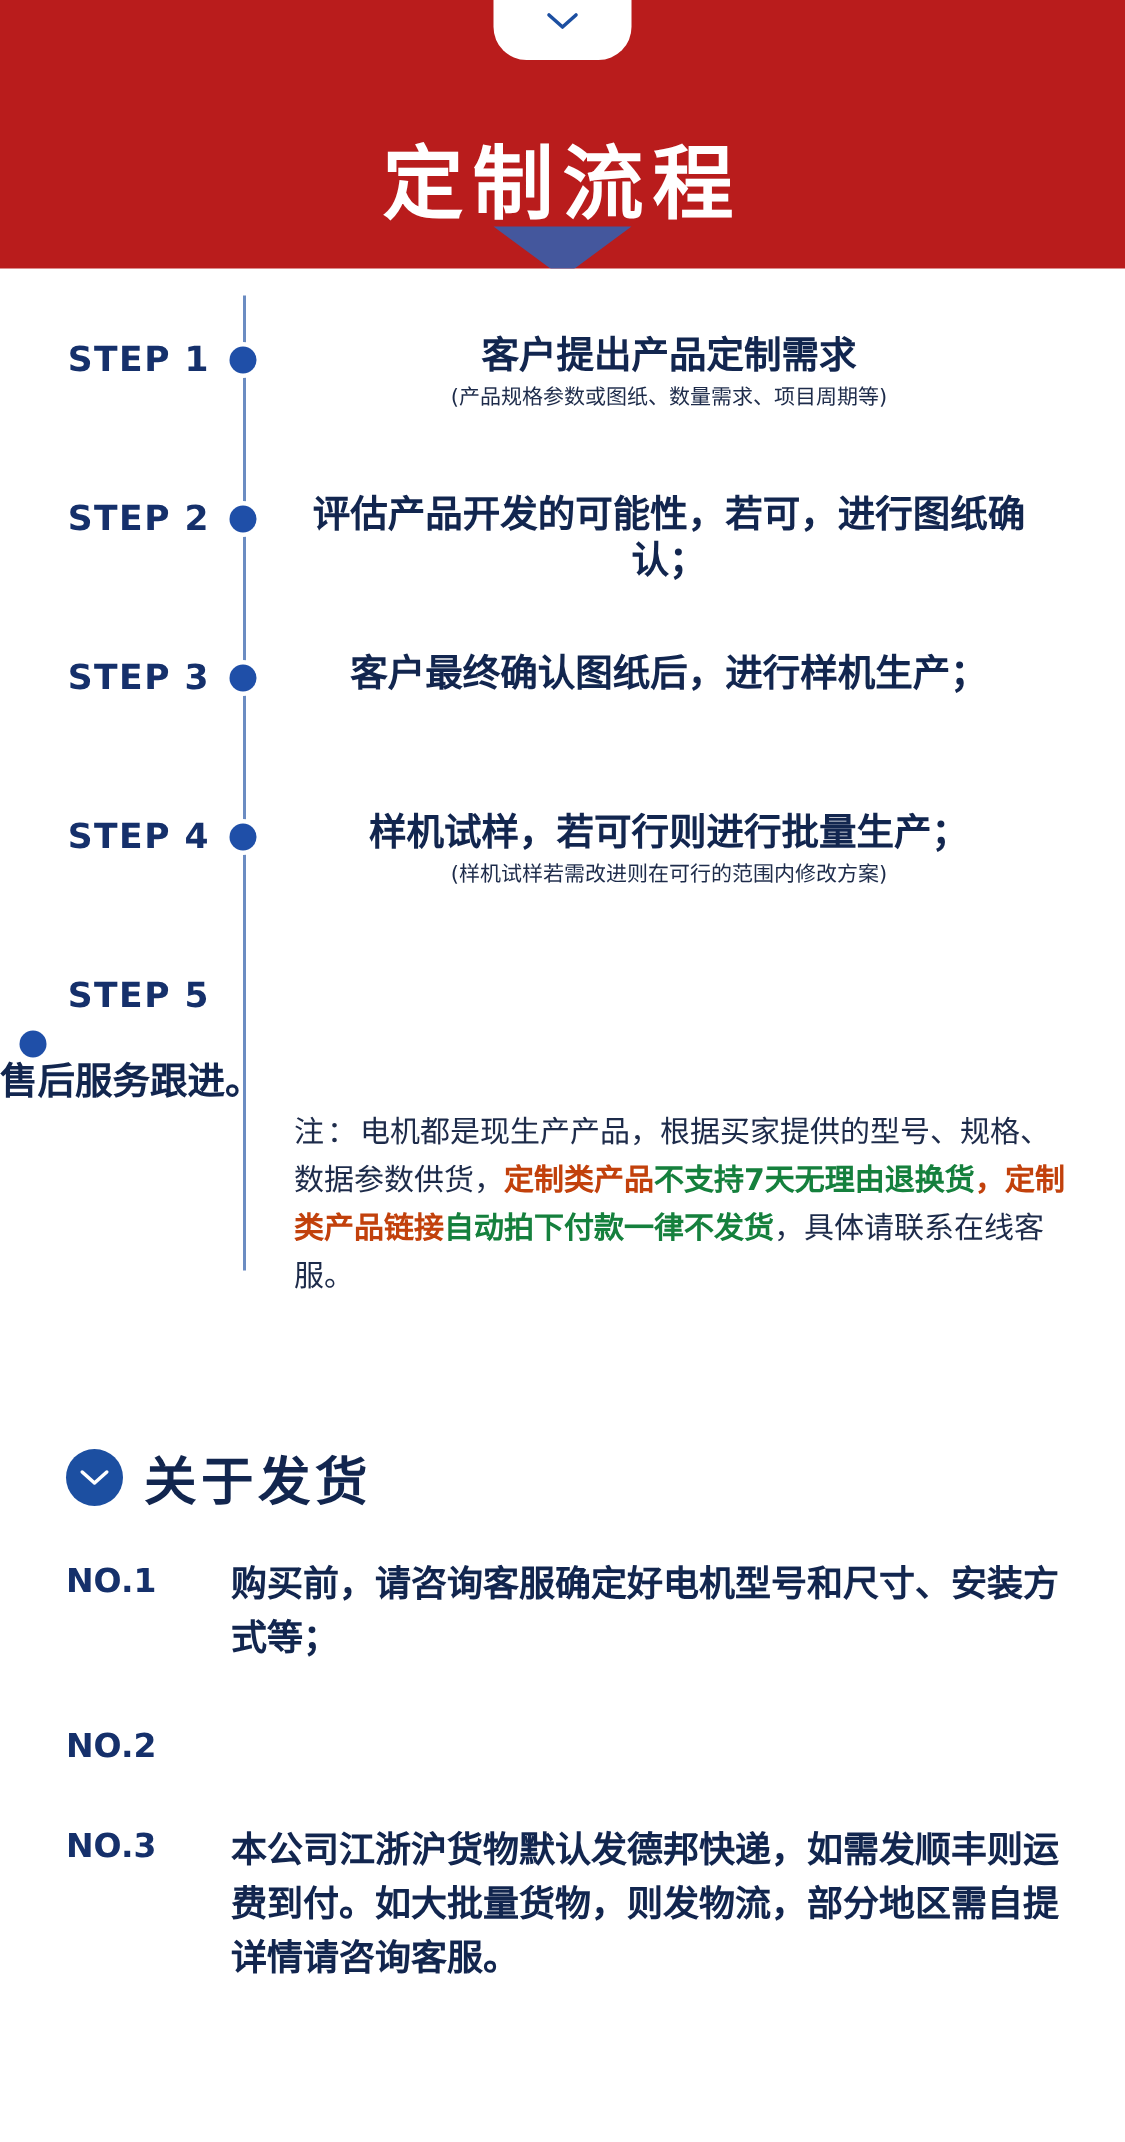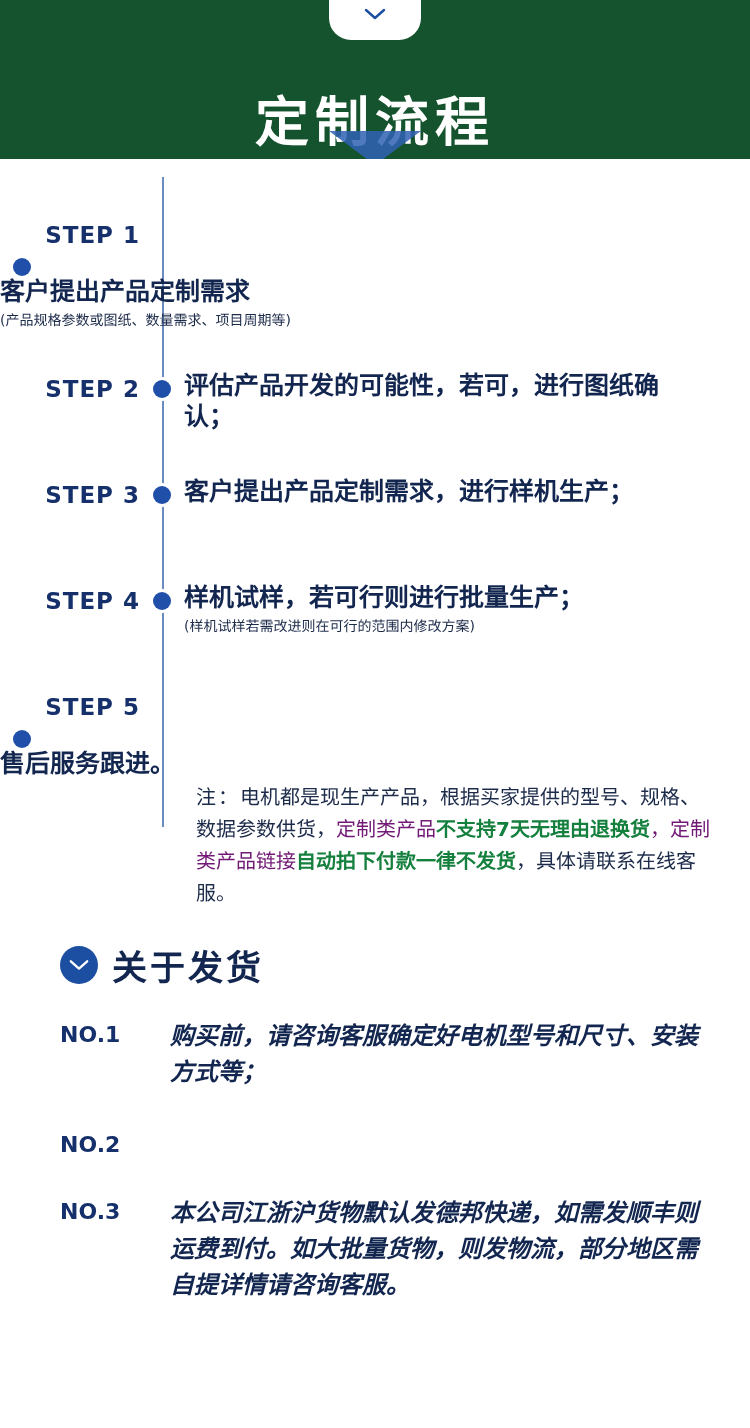--- a/index.html
+++ b/index.html
@@ -12,22 +12,22 @@
     height: 1428px;
     position: relative;
     font-family: "Liberation Sans", "DejaVu Sans", sans-serif;
     overflow: hidden;
   }
 
   
   .banner {
     position: relative;
     width: 750px;
-    height: 159px;
-    background: #14532d;
+    height: 179px;
+    background: #b91c1c;
     overflow: hidden;
   }
   .banner-notch {
     position: absolute;
     top: 0;
     left: 50%;
     transform: translateX(-50%);
     width: 92px;
     height: 40px;
     background: #ffffff;
@@ -110,62 +110,63 @@
   .step-dot {
     width: 18px;
     height: 18px;
     border-radius: 50%;
     background: #1f4fa8;
     box-shadow: 0 0 0 3px #ffffff;
   }
   .step-body {
     flex: 1 1 auto;
     padding-right: 42px;
+    text-align: center;
   }
   .step-title {
     color: #12264f;
     font-size: 25px;
     font-weight: bold;
     line-height: 1.25;
     font-family: "DejaVu Sans", "Liberation Sans", sans-serif;
   }
   .step-sub {
     margin-top: 4px;
     color: #1d2b4a;
     font-size: 14px;
     line-height: 1.35;
     font-family: "DejaVu Sans", "Liberation Sans", sans-serif;
   }
 
   
-  .step-row.s1 { margin-top: 23px; flex-direction: column; }
+  .step-row.s1 { margin-top: 8px; }
   .step-row.s2 { }
   .step-row.s3 { margin-top: 24px; }
   .step-row.s4 { margin-top: 5px; }
   .step-row.s5 { margin-top: 22px; margin-bottom: 0; flex-direction: column; }
 
   
   .note {
     margin: 2px 34px 0 196px;
     color: #1d2b4a;
     font-size: 20px;
     line-height: 1.6;
     font-family: "DejaVu Sans", "Liberation Sans", sans-serif;
   }
   .note .lead { letter-spacing: 2px; }
-  .note b { font-weight: normal; color: #701a75; }
+  .note b { font-weight: bold; color: #c2410c; }
   .note .hl {
     color: #15803d;
     font-weight: bold;
   }
 
   
   .ship {
     margin-top: 46px;
-    padding: 0 34px 0 60px;
+    padding: 0 34px 0 44px;
   }
   .ship-head {
     display: flex;
     align-items: center;
     gap: 14px;
     margin-bottom: 28px;
   }
   .ship-head .badge {
     width: 38px;
     height: 38px;
@@ -200,21 +201,20 @@
     padding-right: 14px;
     font-family: "DejaVu Sans", "Liberation Sans", sans-serif;
   }
   .ship-text {
     flex: 1 1 auto;
     color: #12264f;
     font-size: 24px;
     font-weight: bold;
     line-height: 1.5;
     font-family: "DejaVu Sans", "Liberation Sans", sans-serif;
-    font-style: italic;
   }
 </style>
 </head>
 <body>
 
 <div class="banner">
   <div class="banner-notch">
     <svg class="chev" viewBox="0 0 22 12">
       <polyline points="2,2 11,10 20,2" fill="none" stroke="#1c4fa1" stroke-width="2.4" stroke-linecap="round" stroke-linejoin="round"></polyline>
     </svg>
@@ -246,21 +246,21 @@
       <div class="step-title">评估产品开发的可能性，若可，进行图纸确认；</div>
     </div>
   </div>
 
   <div class="step-row s3">
     <div class="step-label">STEP 3</div>
     <div class="step-dot-wrap">
       <div class="step-dot"></div>
     </div>
     <div class="step-body">
-      <div class="step-title">客户提出产品定制需求，进行样机生产；</div>
+      <div class="step-title">客户最终确认图纸后，进行样机生产；</div>
     </div>
   </div>
 
   <div class="step-row s4">
     <div class="step-label">STEP 4</div>
     <div class="step-dot-wrap">
       <div class="step-dot"></div>
     </div>
     <div class="step-body">
       <div class="step-title">样机试样，若可行则进行批量生产；</div>

